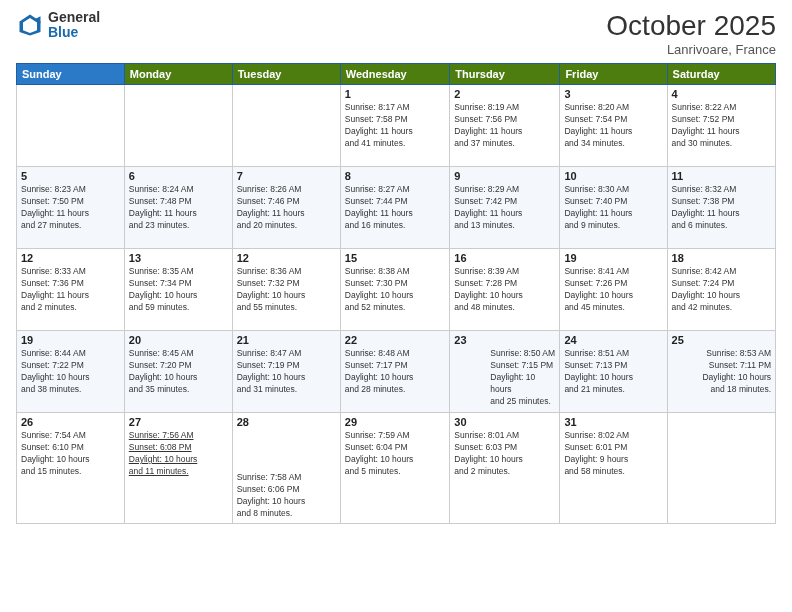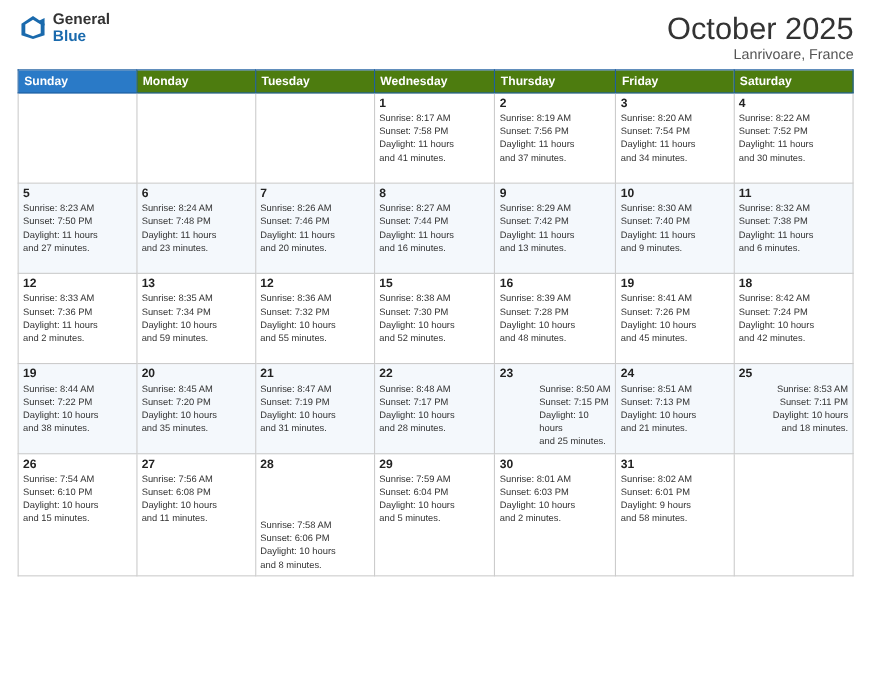--- a/index.html
+++ b/index.html
@@ -325,21 +325,21 @@
         <tr>
           <td>
             <span class="day-number">26</span>
             <div class="day-info" style="white-space: pre-line;">Sunrise: 7:54 AM
 Sunset: 6:10 PM
 Daylight: 10 hours
 and 15 minutes.</div>
           </td>
           <td>
             <span class="day-number">27</span>
-            <div class="day-info" style="white-space: pre-line;">Sunrise: 7:56 AM
+            <div class="day-info" style="white-space: pre-line; text-decoration: underline;">Sunrise: 7:56 AM
 Sunset: 6:08 PM
 Daylight: 10 hours
 and 11 minutes.</div>
           </td>
           <td>
             <span class="day-number">28</span>
             <div class="day-info" style="white-space: pre-line; margin-top: 44px;">Sunrise: 7:58 AM
 Sunset: 6:06 PM
 Daylight: 10 hours
 and 8 minutes.</div>

